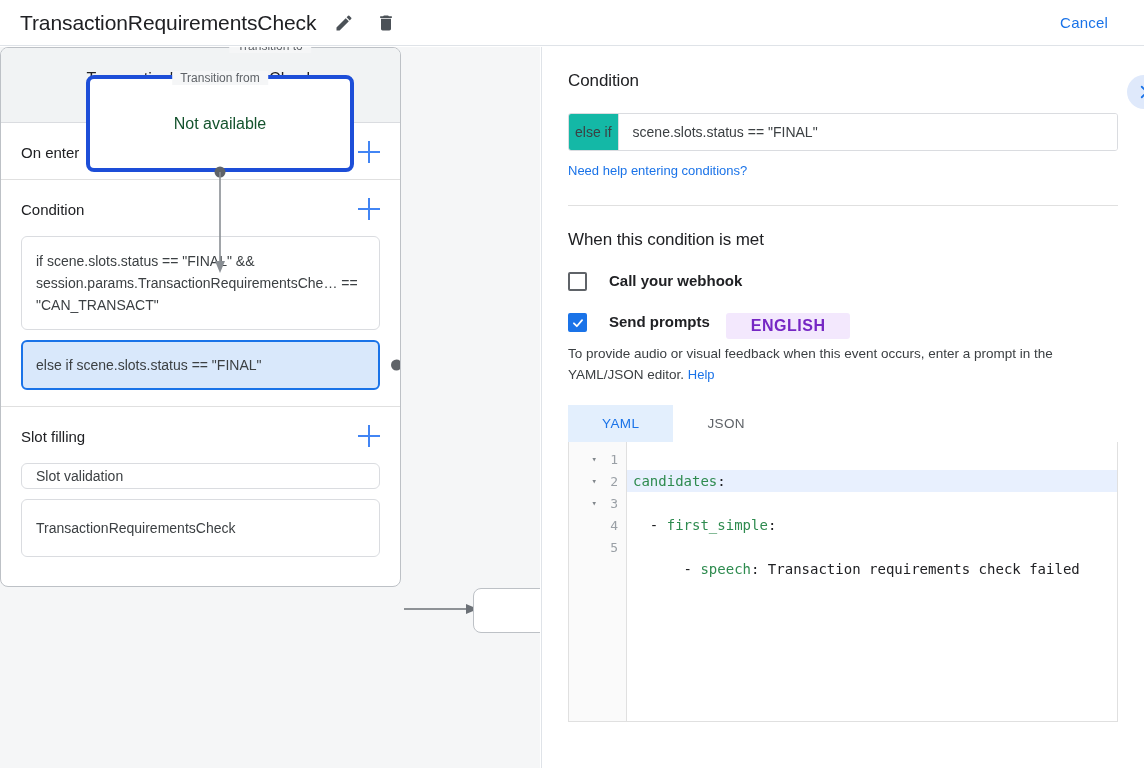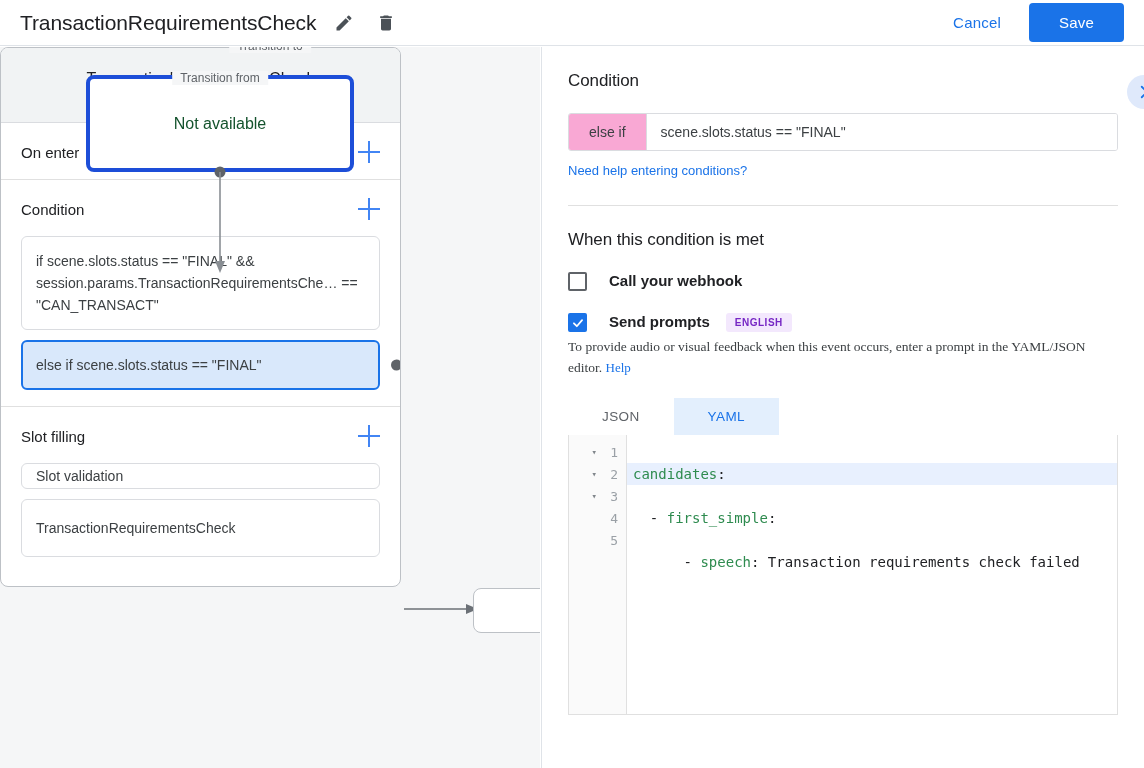--- a/index.html
+++ b/index.html
@@ -131,22 +131,22 @@
     width: 34px; height: 34px; border-radius: 50%;
     background: #dfe9fb; display: flex; align-items: center; justify-content: center;
     cursor: pointer;
   }
 
   .cond-row {
     display: flex; border: 1px solid #dadce0; border-radius: 3px;
     height: 38px; overflow: hidden; width: 100%;
   }
   .cond-prefix {
-    background: #f9a8d4; border-right: 1px solid #dadce0;
-    display: flex; align-items: center; padding: 0 20px;
+    background: #14b8a6; border-right: 1px solid #dadce0;
+    display: flex; align-items: center; padding: 0 6px;
     font-size: 14px; color: #3c4043;
   }
   .cond-input {
     flex: 1; border: none; outline: none; background: #ffffff;
     padding: 0 14px; font-size: 14px; color: #3c4043;
     font-family: "Liberation Sans", sans-serif;
   }
   .link {
     display: inline-block; margin-top: 12px;
     color: #1a73e8; font-size: 13px; cursor: pointer;
@@ -159,27 +159,26 @@
     background: #ffffff; cursor: pointer; flex: none;
   }
   .cbox.checked {
     background: #1a73e8; border-color: #1a73e8;
     display: flex; align-items: center; justify-content: center;
   }
   .check-label { margin-left: 22px; font-size: 15px; color: #202124; }
   .check-label.bold { font-weight: bold; }
   .lang-badge {
     margin-left: 16px; background: #f3e8fd; color: #7627c4;
-    font-size: 10px; font-weight: bold; letter-spacing: .5px;
-    padding: 4px 9px; border-radius: 3px;
+    font-size: 16px; font-weight: bold; letter-spacing: .5px;
+    padding: 4px 25px; border-radius: 3px;
   }
   .helper {
     font-size: 13.5px; color: #3c4043; line-height: 21px; margin-top: -10px;
     margin-bottom: 20px;
-    font-family: Liberation Serif, serif;
   }
 
   
   .tabs { display: flex; margin-bottom: 0; }
   .tab {
     padding: 11px 34px; font-size: 13.5px; font-weight: 500;
     color: #5f6368; cursor: pointer; letter-spacing: .4px;
   }
   .tab.active { background: #e3effd; color: #1a73e8; }
 
@@ -230,21 +229,20 @@
 
     <div class="hdr-icon-btn">
       <svg width="20" height="20" viewBox="0 0 24 24" aria-hidden="true">
         <path fill="#4b5157" d="M6 19c0 1.1.9 2 2 2h8c1.1 0 2-.9 2-2V7H6v12zM19 4h-3.5l-1-1h-5l-1 1H5v2h14V4z"></path>
       </svg>
     </div>
 
     <div class="hdr-spacer"></div>
 
     <button class="btn-cancel">Cancel</button>
-    <button class="btn-save">Save</button>
   </div>
 
   <div class="left-panel">
 
     <div class="node" id="node-from">
       <div class="node-legend">Transition from</div>
       <div class="na-text">Not available</div>
     </div>
 
     <div class="v-connector">
@@ -343,22 +341,22 @@
         <div class="check-label bold">Send prompts</div>
         <div class="lang-badge">ENGLISH</div>
       </div>
 
       <div class="helper">
         <span>To provide audio or visual feedback when this event occurs, enter a prompt in the YAML/JSON editor.</span>
         <a class="link" style="margin-top:0;">Help</a>
       </div>
 
       <div class="tabs">
+        <div class="tab active">YAML</div>
         <div class="tab">JSON</div>
-        <div class="tab active">YAML</div>
       </div>
 
       <div class="editor">
         <div class="gutter" id="gutter">
             <div class="gutter-row">
               <span class="fold">▾</span>
               <span>1</span>
             </div>
             <div class="gutter-row">
               <span class="fold">▾</span>

